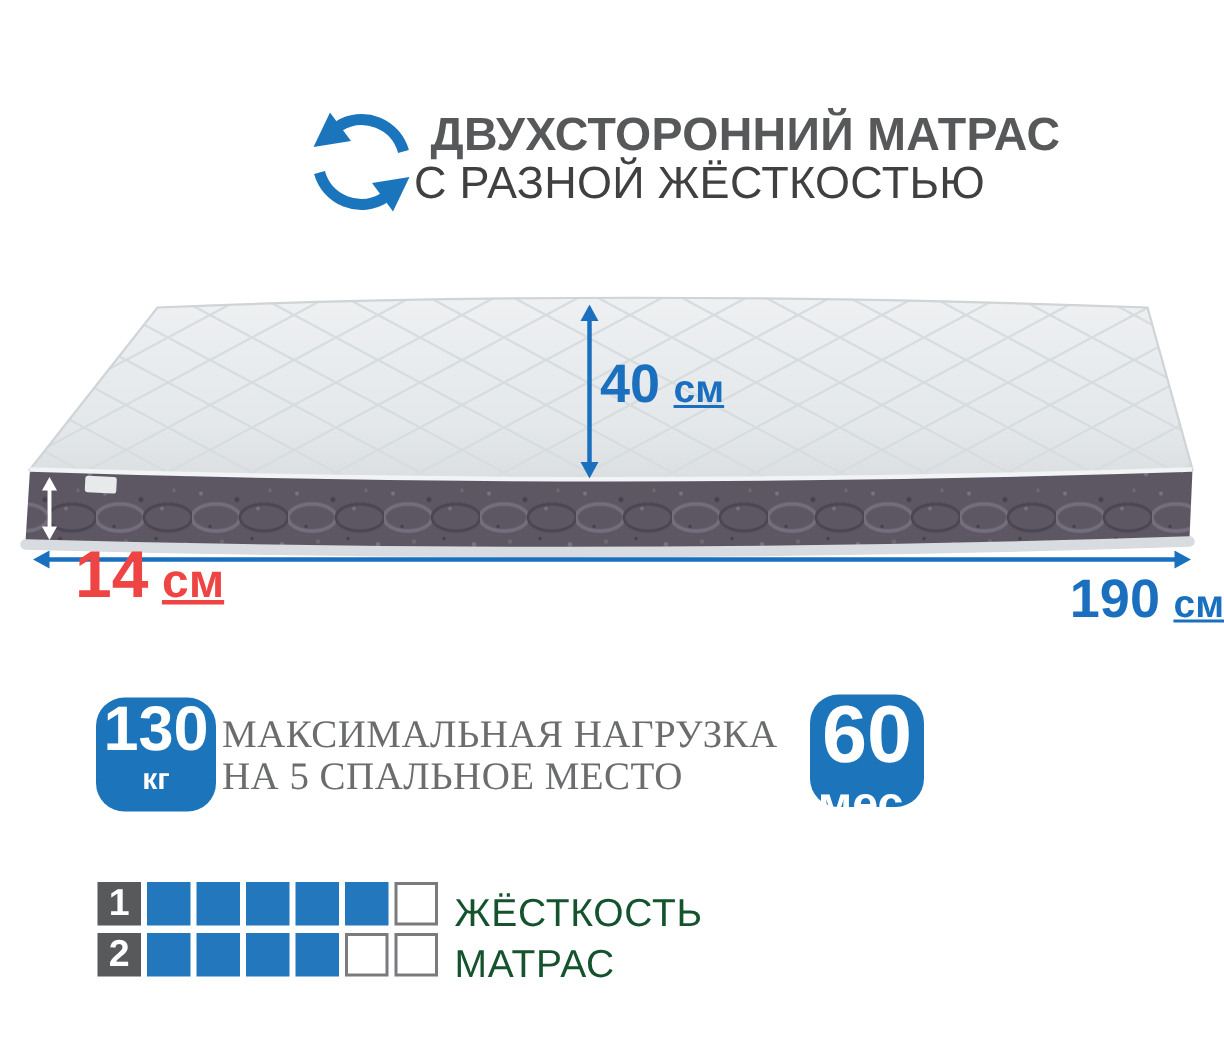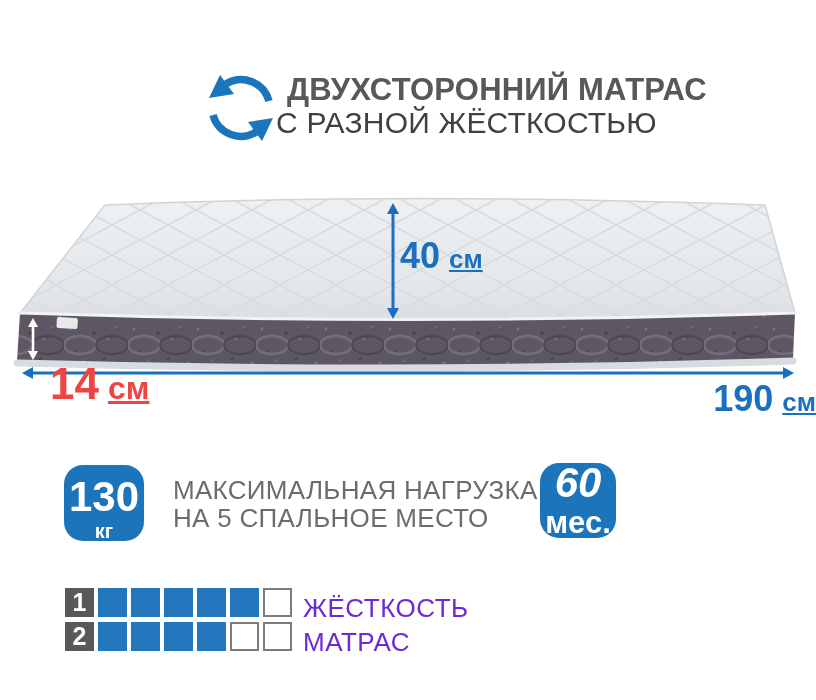--- a/index.html
+++ b/index.html
@@ -30,47 +30,47 @@
   .dim-label .val{font-size:36px;}
   .dim-label .unit{font-size:26px;text-decoration:underline;}
   .label-90{left:400px;top:238px;}
   .label-14{left:50px;top:322px;color:#ef4444;margin-top:40px;}
   .label-14 .val{font-size:44px;}
   .label-14 .unit{font-size:32px;}
   .label-190{left:0;top:381px;width:816px;justify-content:flex-end;}
   
   .badge{
     position:absolute;background:#1c74ba;border-radius:19px;color:#ffffff;
-    display:flex;flex-direction:column;align-items:center;justify-content:flex-end;
+    display:flex;flex-direction:column;align-items:center;justify-content:flex-start;
     font-weight:bold;line-height:1;text-align:center;
   }
   .badge-load{left:64px;top:465px;width:80px;height:76px;}
   .badge-load .b-val{font-size:42px;}
   .badge-load .b-unit{font-size:20px;margin-top:3px;}
   .badge-warranty{left:540px;top:463px;width:76px;height:75px;}
-  .badge-warranty .b-val{font-size:42px;font-style:italic;}
+  .badge-warranty .b-val{font-size:54px;}
   .badge-warranty .b-unit{font-size:31px;margin-top:3px;}
   .caption{
     position:absolute;color:#6b6c6e;font-size:26px;line-height:28px;
     letter-spacing:0.3px;white-space:nowrap;
   }
-  .caption-load{left:173px;top:476px;}
+  .caption-load{left:148px;top:476px;font-family:Liberation Serif, serif;}
   .caption-warranty{left:630px;top:489px;}
   
   .scale{position:absolute;left:65px;top:588px;}
   .scale-row{display:flex;gap:4px;margin-bottom:5px;}
   .sq{width:29px;height:29px;box-sizing:border-box;flex:0 0 auto;}
   .sq.rowlabel{
     background:#58595b;color:#ffffff;font-weight:bold;font-size:25px;
     display:flex;align-items:center;justify-content:center;
   }
   .sq.filled{background:#2378bd;}
   .sq.empty{background:#ffffff;border:2px solid #7a7b7e;}
   .scale-caption{
-    position:absolute;left:303px;top:591px;color:#6d28d9;font-size:26px;
+    position:absolute;left:303px;top:591px;color:#14532d;font-size:26px;
     line-height:34px;letter-spacing:0.5px;white-space:nowrap;
   }
   .scale-caption span{display:block;}
 </style>
 </head>
 <body>
 
 <div class="canvas">
 
   <svg class="hdr-icon" viewBox="0 0 76 76" aria-hidden="true">

